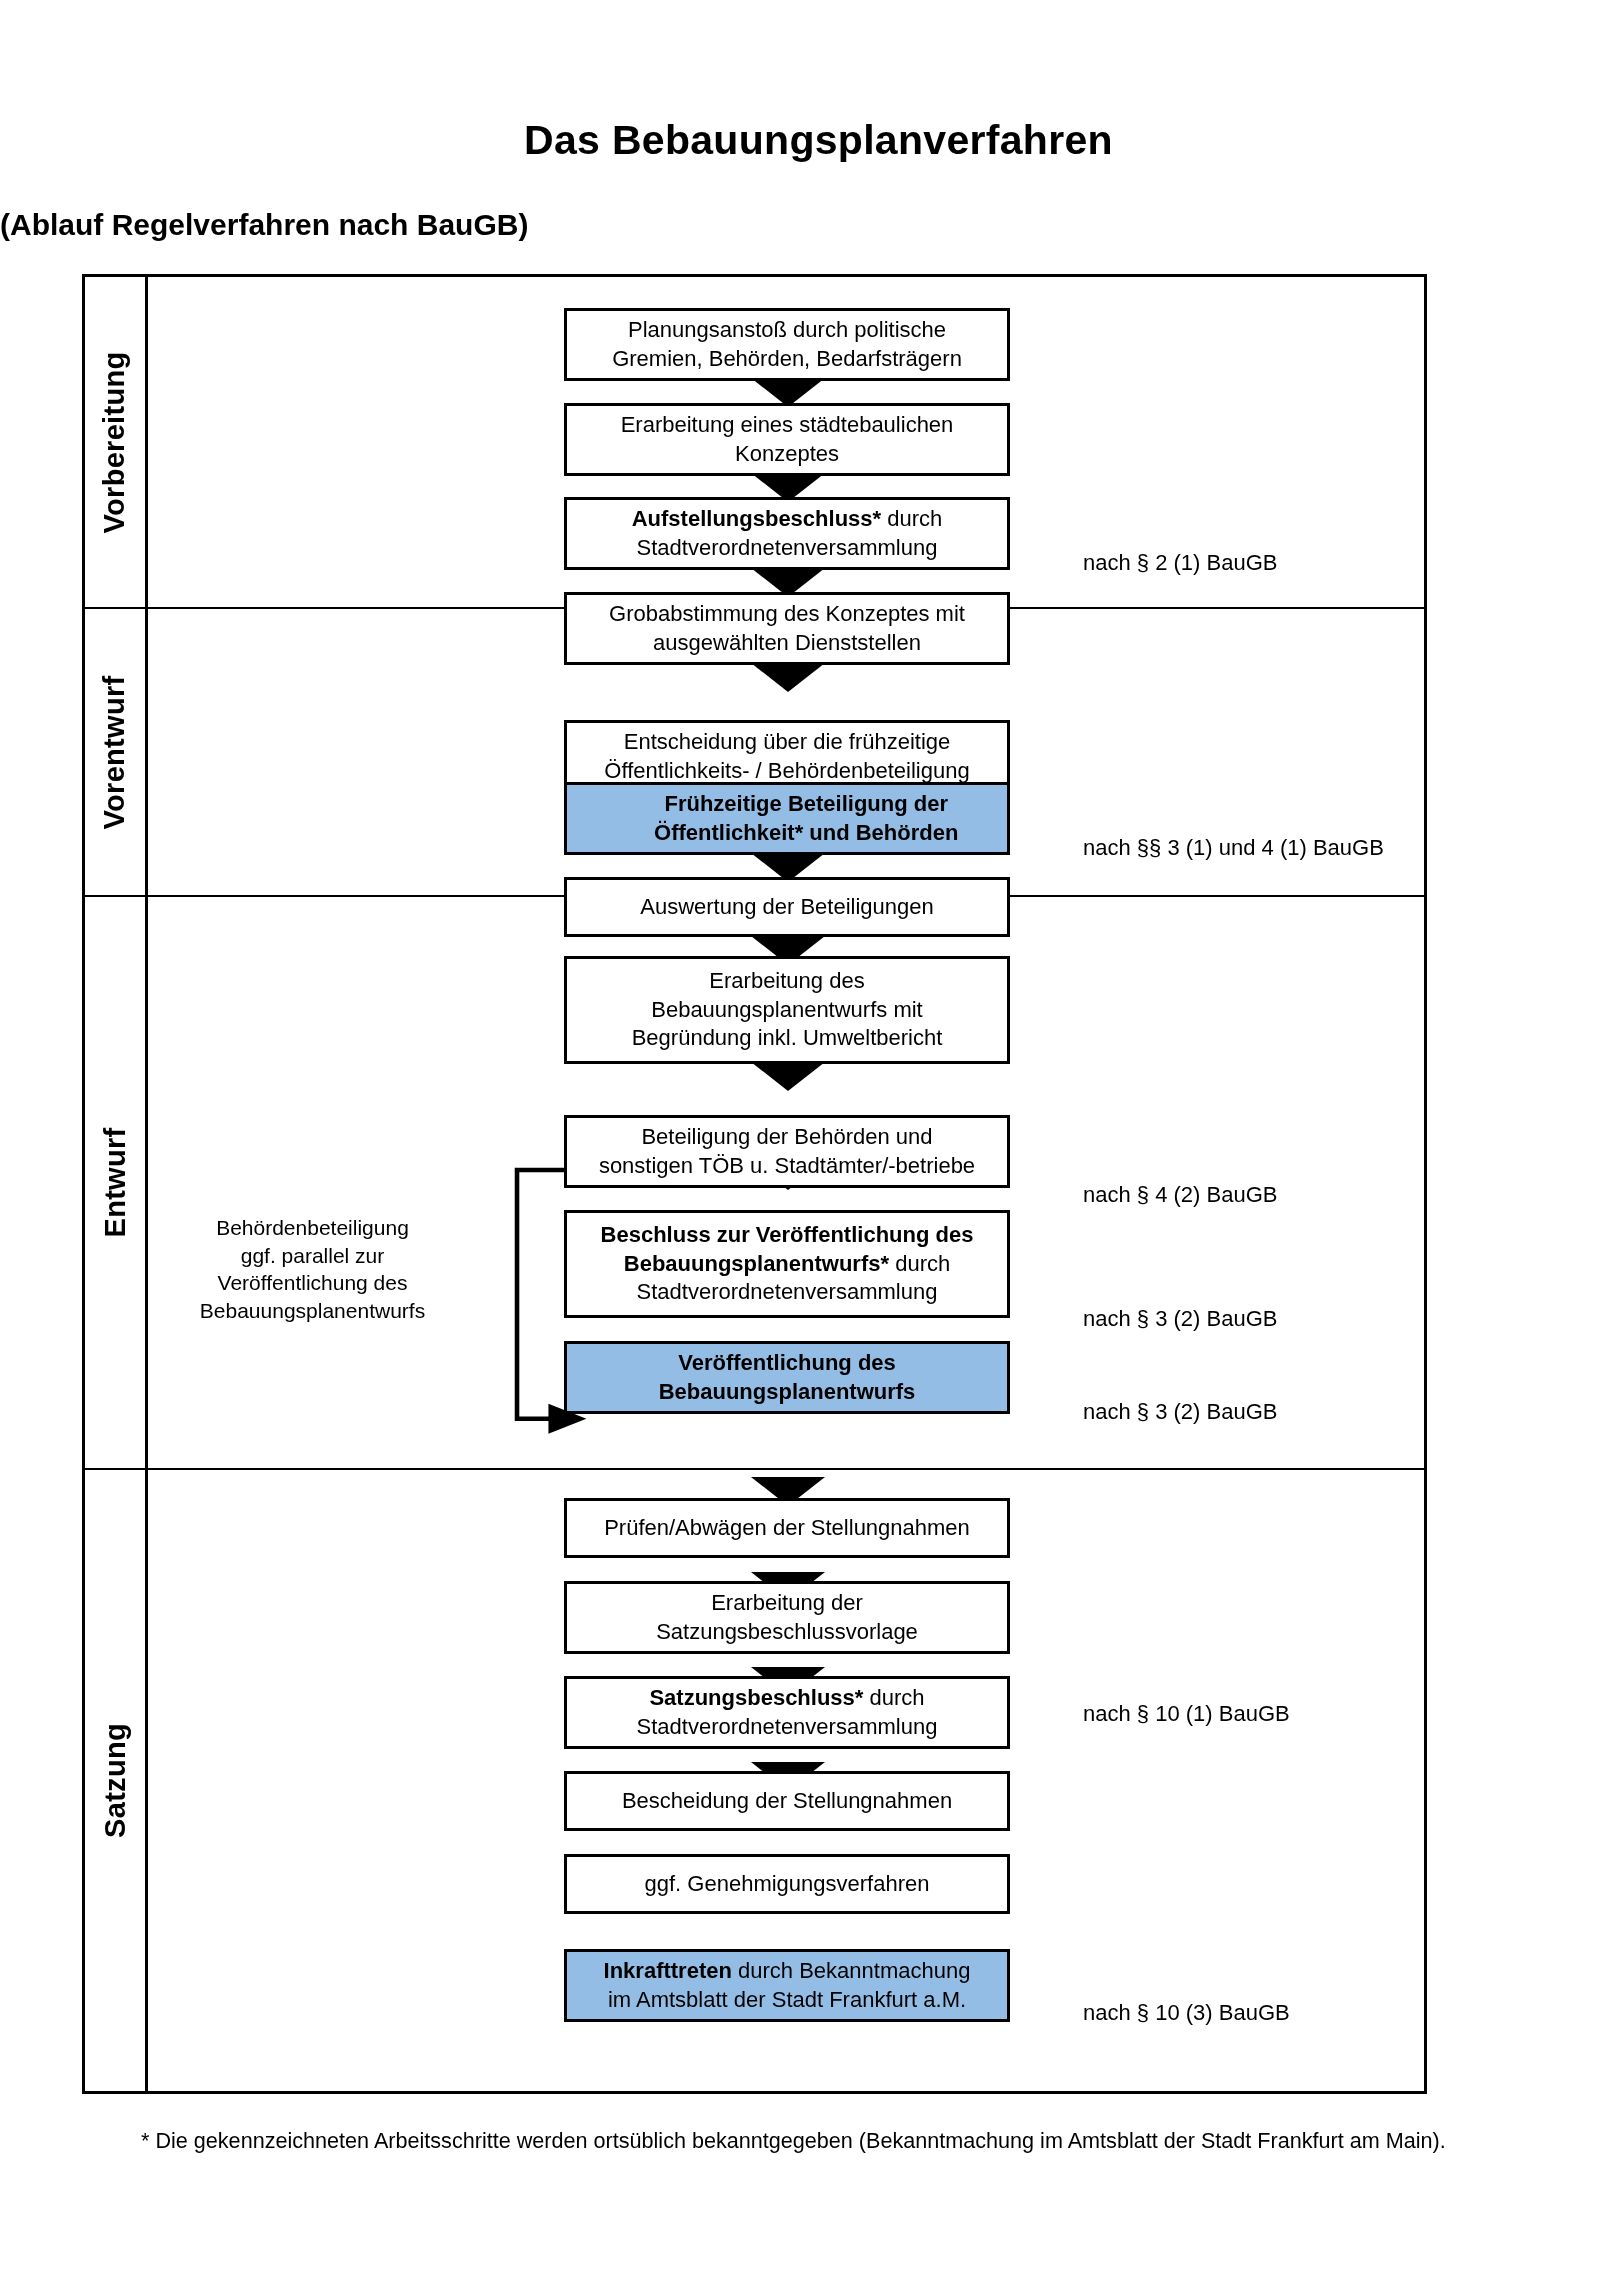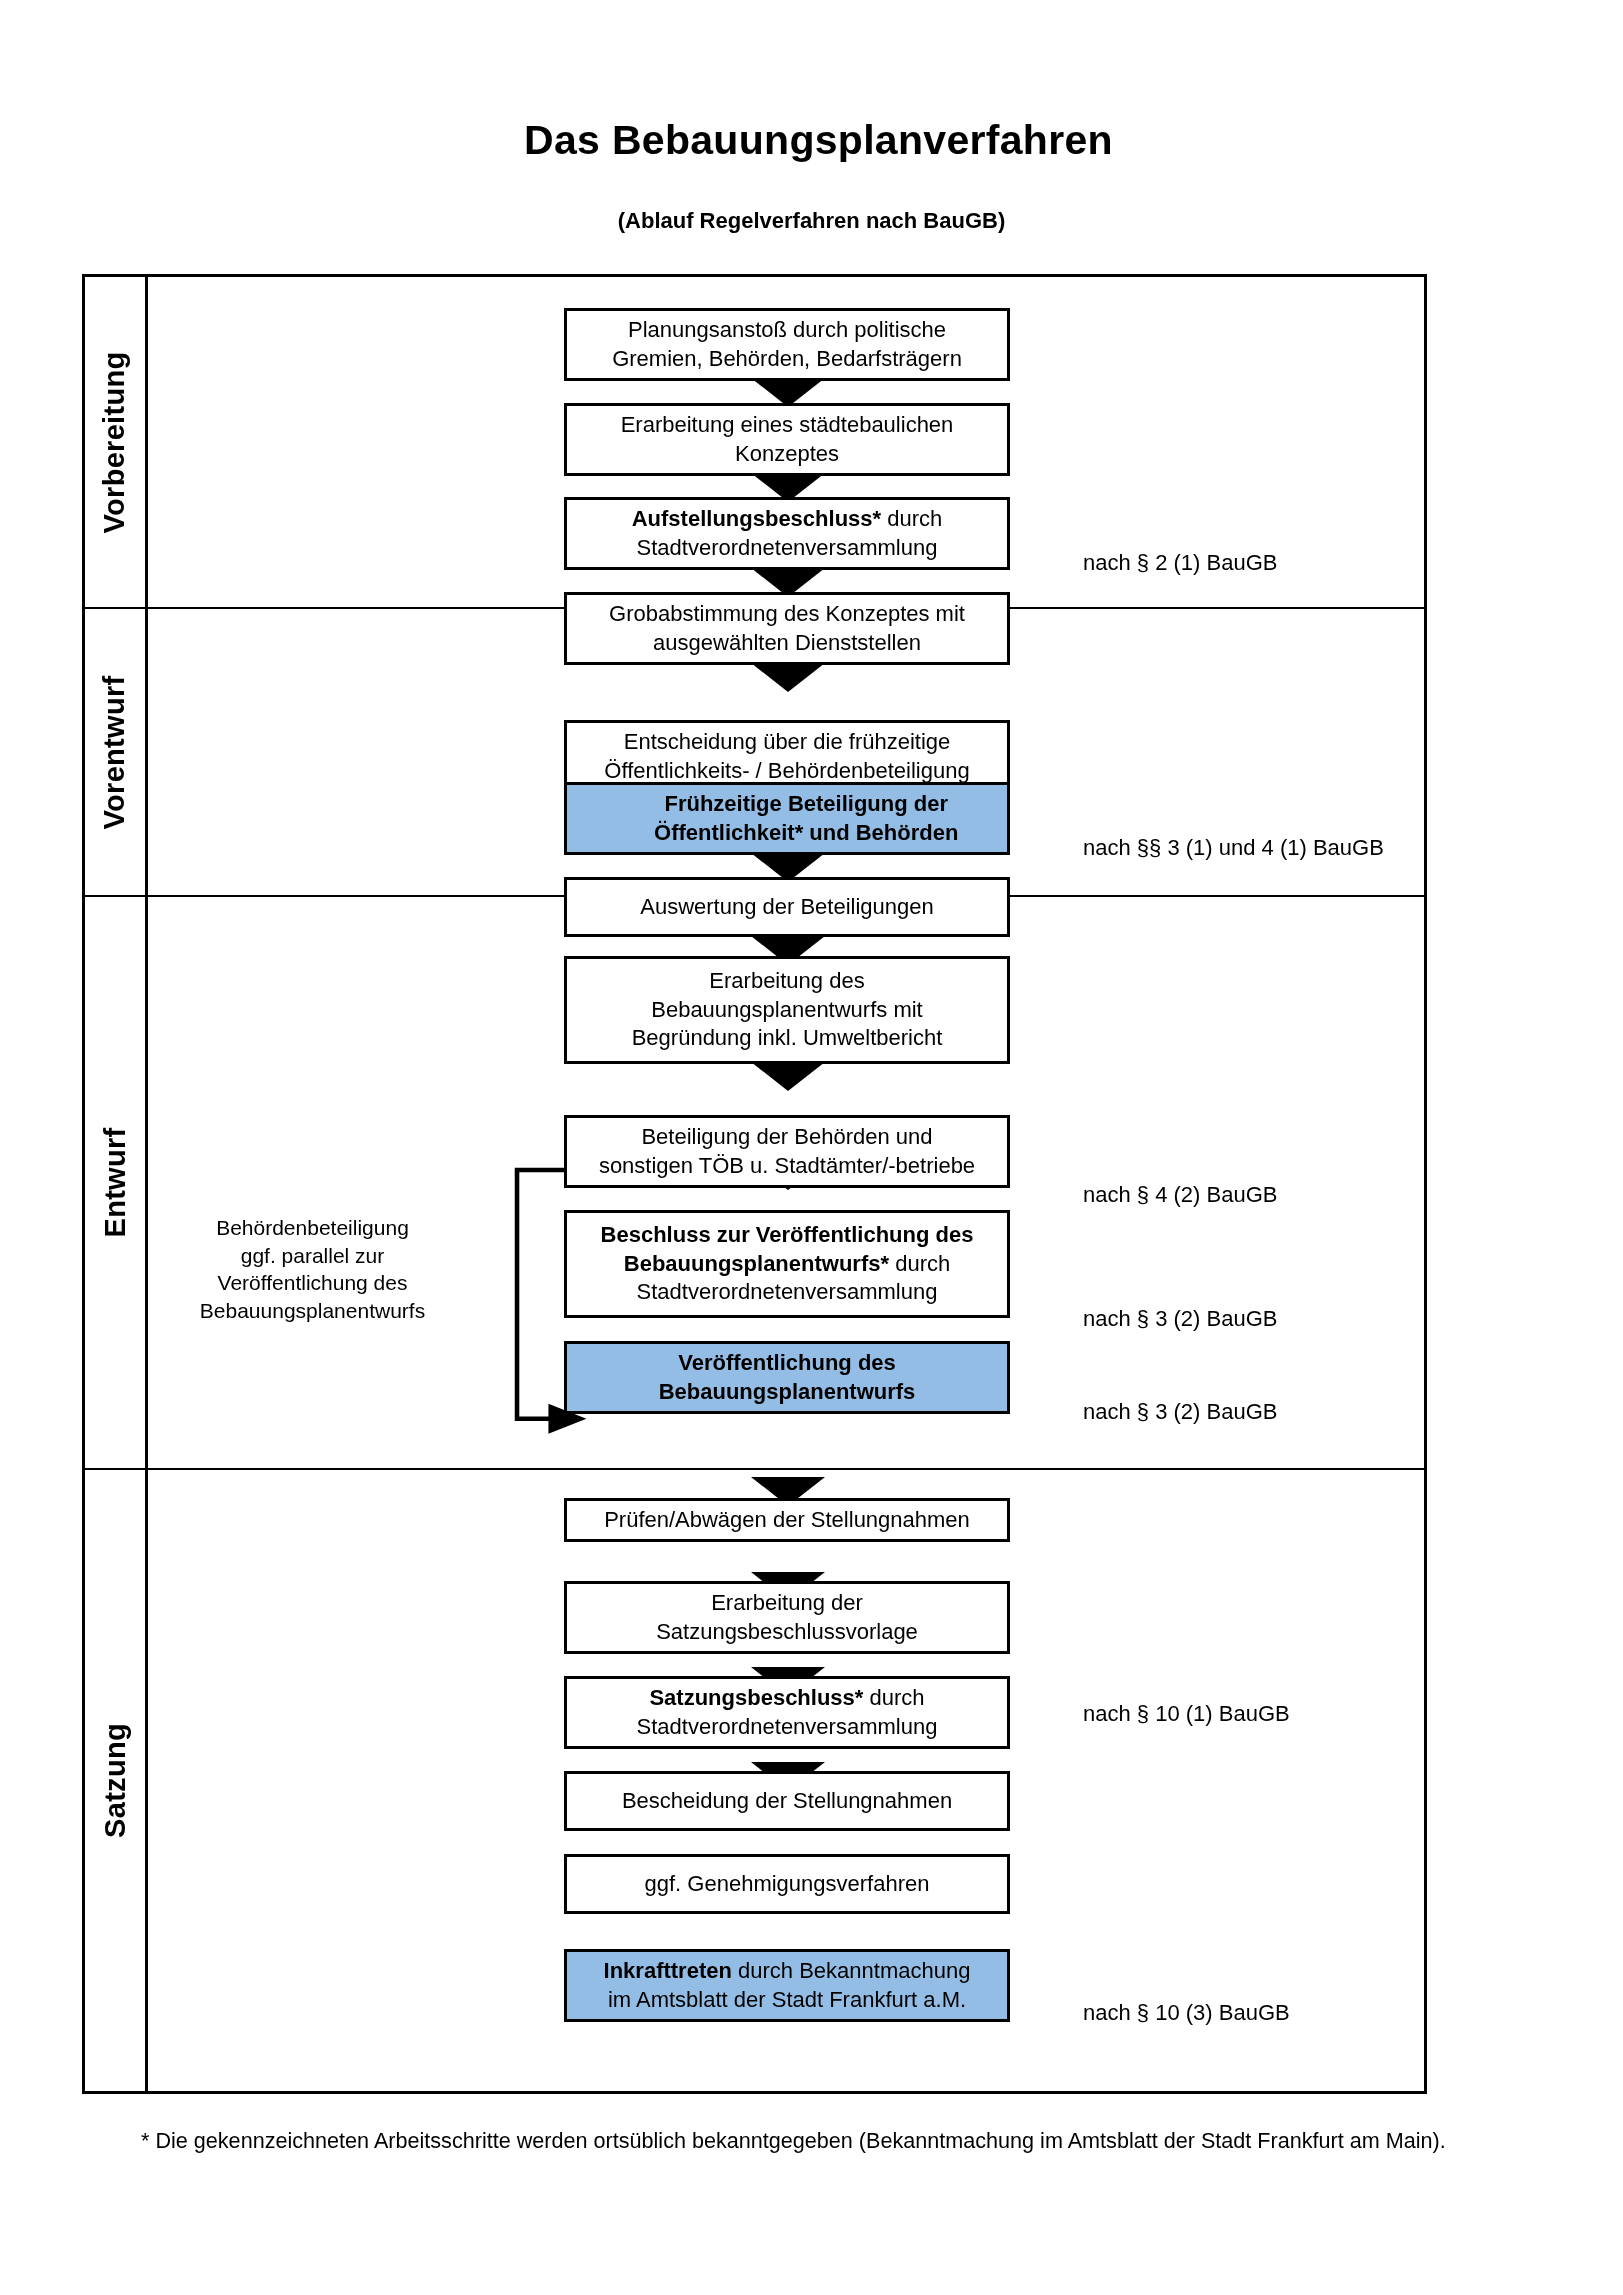--- a/index.html
+++ b/index.html
@@ -12,21 +12,21 @@
   }
   .page{position:relative;width:1623px;height:2295px;overflow:hidden;}
 
   
   .title{
     position:absolute;left:7px;top:117px;width:1623px;
     text-align:center;font-size:41px;font-weight:bold;letter-spacing:0.3px;
   }
   .subtitle{
     position:absolute;left:0;top:208px;width:1623px;
-    text-align:center;font-size:22px;font-weight:bold;
+    text-align:left;font-size:30px;font-weight:bold;
   }
 
   
   .frame{
     position:absolute;left:82px;top:274px;
     width:1345px;height:1820px;
     border:3.3px solid #000;
     box-sizing:border-box;
     background:#fff;
   }
@@ -231,21 +231,21 @@
     </div>
   </div>
 
   <div class="node blue" style="top:1341px;height:73px;font-weight:bold;">
     <div>
       <div>Veröffentlichung des</div>
       <div>Bebauungsplanentwurfs</div>
     </div>
   </div>
 
-  <div class="node" style="top:1498px;height:44px;">
+  <div class="node" style="top:1498px;height:60px;">
     <div>
       <div>Prüfen/Abwägen der Stellungnahmen</div>
     </div>
   </div>
 
   <div class="node" style="top:1581px;height:73px;">
     <div>
       <div>Erarbeitung der</div>
       <div>Satzungsbeschlussvorlage</div>
     </div>

